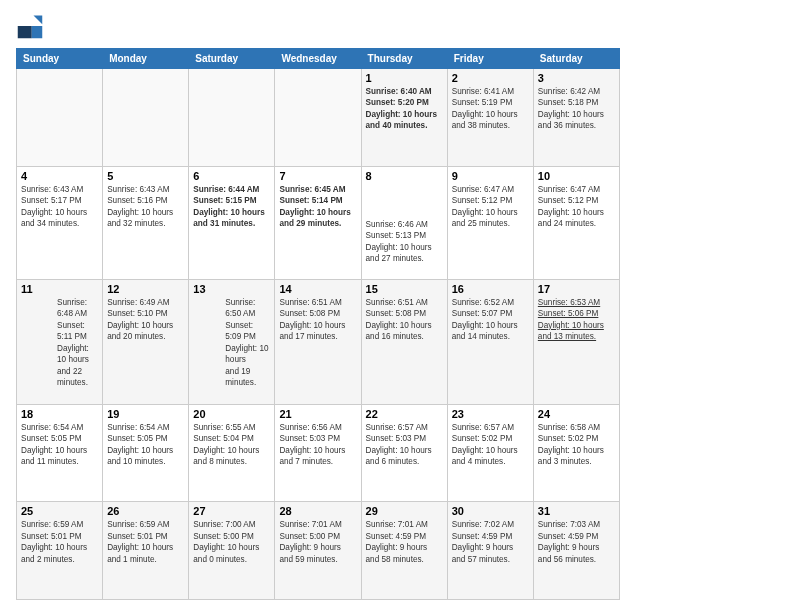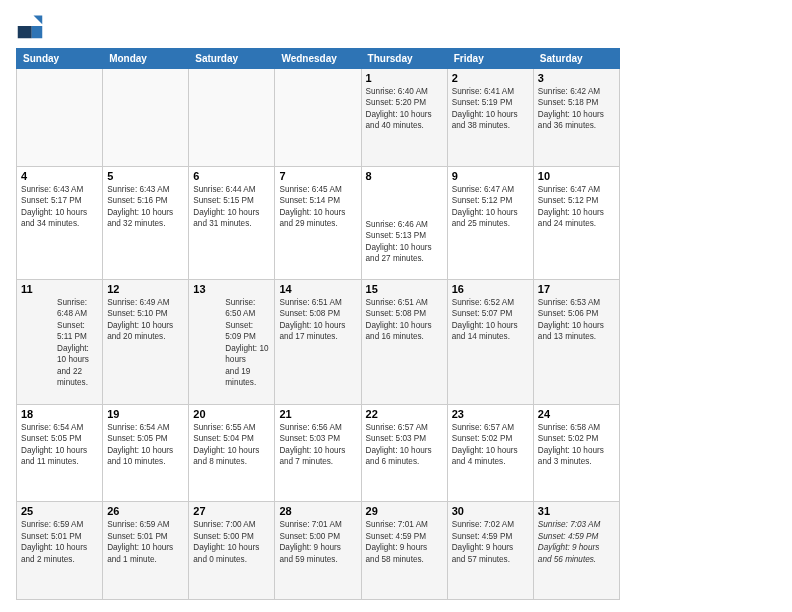--- a/index.html
+++ b/index.html
@@ -130,21 +130,21 @@
         </tr>
     </thead>
     <tbody id="calendar-body">
     <tr>
           <td class="empty-cell"></td>
           <td class="empty-cell"></td>
           <td class="empty-cell"></td>
           <td class="empty-cell"></td>
           <td>
             <div class="day-number">1</div>
-            <div class="day-info" style="white-space: pre-line;">Sunrise: 6:40 AM
+            <div class="day-info" style="white-space: pre-line; font-weight: bold;">Sunrise: 6:40 AM
 Sunset: 5:20 PM
 Daylight: 10 hours
 and 40 minutes.</div>
           </td>
           <td>
             <div class="day-number">2</div>
             <div class="day-info" style="white-space: pre-line;">Sunrise: 6:41 AM
 Sunset: 5:19 PM
 Daylight: 10 hours
 and 38 minutes.</div>
@@ -167,28 +167,28 @@
           </td>
           <td>
             <div class="day-number">5</div>
             <div class="day-info" style="white-space: pre-line;">Sunrise: 6:43 AM
 Sunset: 5:16 PM
 Daylight: 10 hours
 and 32 minutes.</div>
           </td>
           <td>
             <div class="day-number">6</div>
-            <div class="day-info" style="white-space: pre-line;">Sunrise: 6:44 AM
+            <div class="day-info" style="white-space: pre-line; font-weight: bold;">Sunrise: 6:44 AM
 Sunset: 5:15 PM
 Daylight: 10 hours
 and 31 minutes.</div>
           </td>
           <td>
             <div class="day-number">7</div>
-            <div class="day-info" style="white-space: pre-line;">Sunrise: 6:45 AM
+            <div class="day-info" style="white-space: pre-line; font-weight: bold;">Sunrise: 6:45 AM
 Sunset: 5:14 PM
 Daylight: 10 hours
 and 29 minutes.</div>
           </td>
           <td>
             <div class="day-number">8</div>
             <div class="day-info" style="white-space: pre-line; margin-top: 37px;">Sunrise: 6:46 AM
 Sunset: 5:13 PM
 Daylight: 10 hours
 and 27 minutes.</div>
@@ -246,21 +246,21 @@
           </td>
           <td>
             <div class="day-number">16</div>
             <div class="day-info" style="white-space: pre-line;">Sunrise: 6:52 AM
 Sunset: 5:07 PM
 Daylight: 10 hours
 and 14 minutes.</div>
           </td>
           <td>
             <div class="day-number">17</div>
-            <div class="day-info" style="white-space: pre-line;">Sunrise: 6:53 AM
+            <div class="day-info" style="white-space: pre-line; text-decoration: underline;">Sunrise: 6:53 AM
 Sunset: 5:06 PM
 Daylight: 10 hours
 and 13 minutes.</div>
           </td>
         </tr>
         <tr>
           <td>
             <div class="day-number">18</div>
             <div class="day-info" style="white-space: pre-line;">Sunrise: 6:54 AM
 Sunset: 5:05 PM
@@ -348,21 +348,21 @@
           </td>
           <td>
             <div class="day-number">30</div>
             <div class="day-info" style="white-space: pre-line;">Sunrise: 7:02 AM
 Sunset: 4:59 PM
 Daylight: 9 hours
 and 57 minutes.</div>
           </td>
           <td>
             <div class="day-number">31</div>
-            <div class="day-info" style="white-space: pre-line; font-style: italic;">Sunrise: 7:03 AM
+            <div class="day-info" style="white-space: pre-line;">Sunrise: 7:03 AM
 Sunset: 4:59 PM
 Daylight: 9 hours
 and 56 minutes.</div>
           </td>
         </tr>
       </tbody>
   </table>
 </div>
 
 </body></html>

